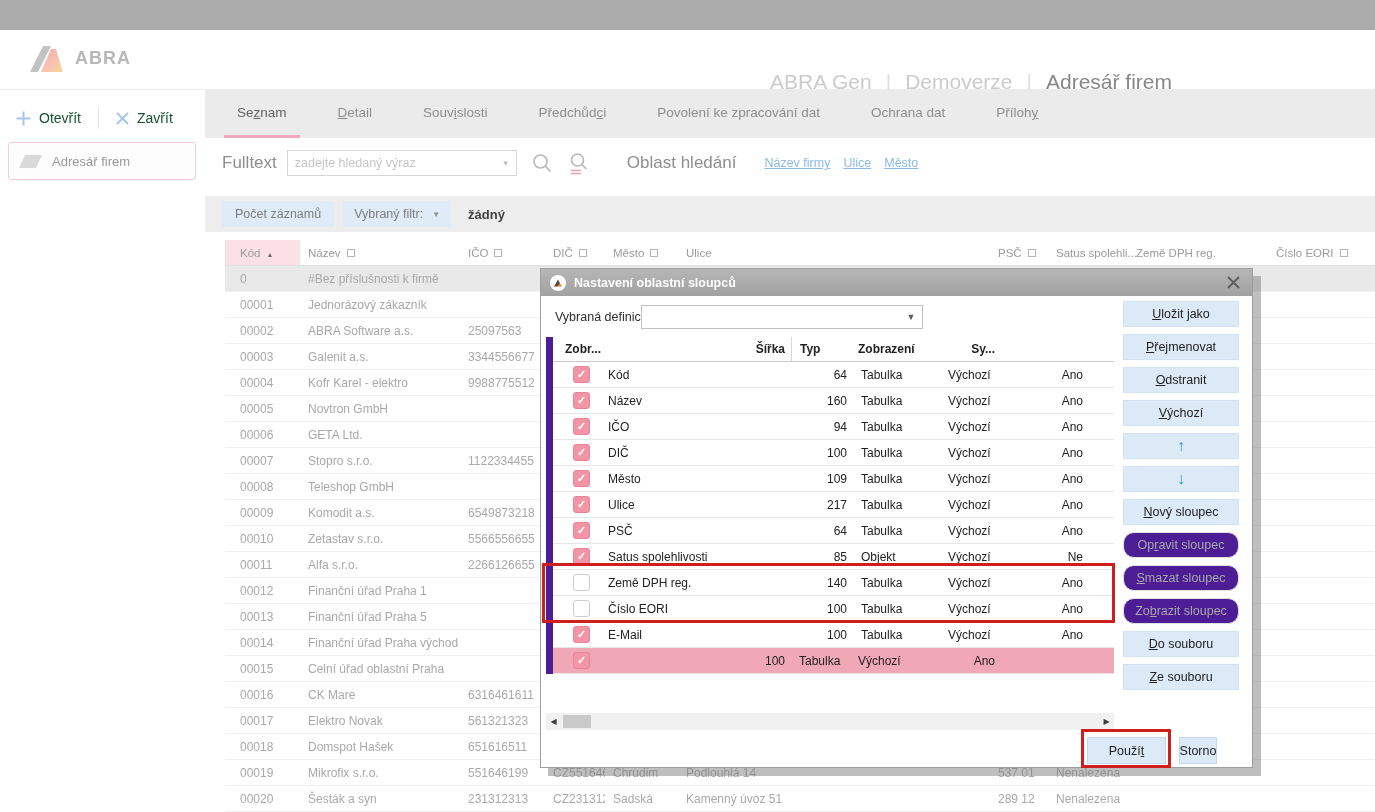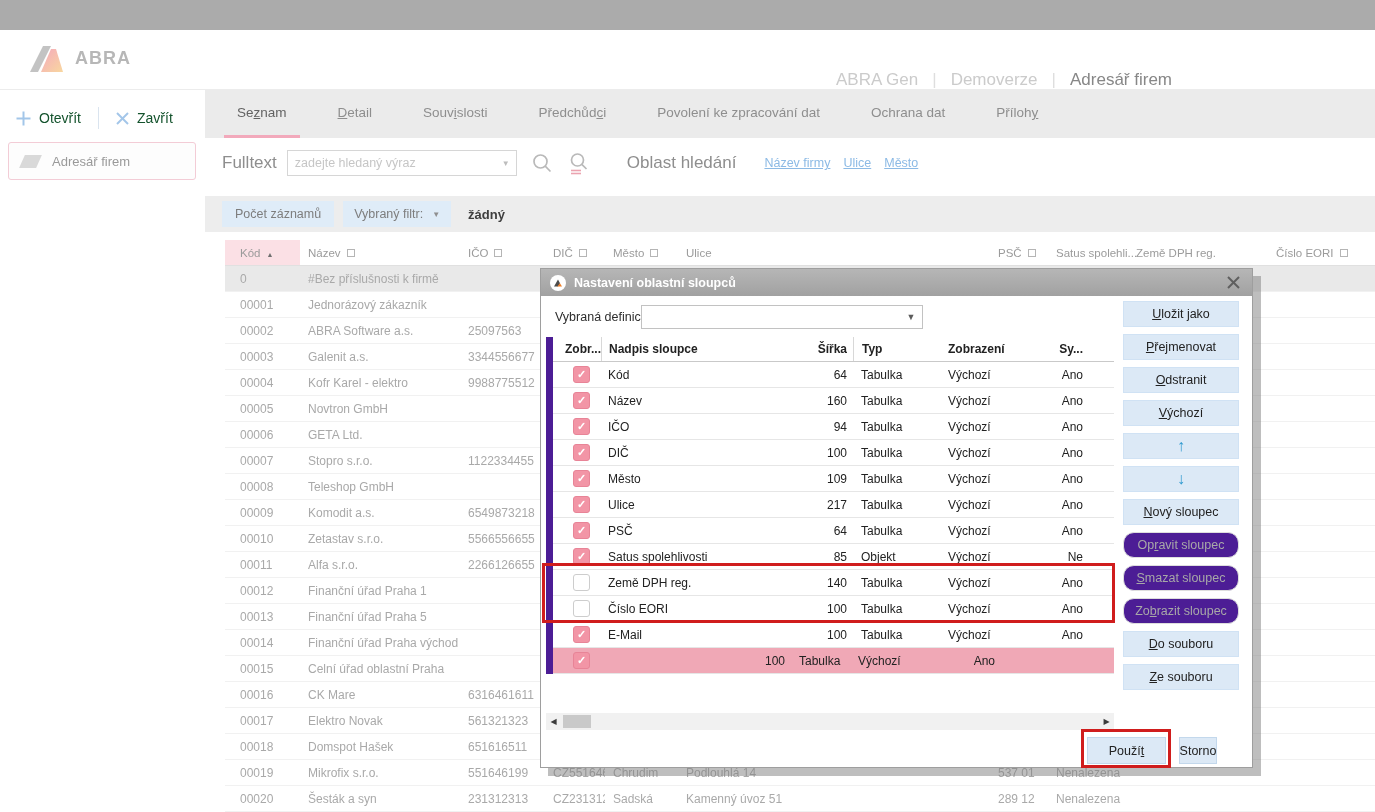--- a/index.html
+++ b/index.html
@@ -7,21 +7,21 @@
   body { font-family:"Liberation Sans", sans-serif; background:#fff; position:relative; overflow:hidden; }
   #canvas { position:absolute; left:0; top:0; width:1375px; height:812px; }
 
   
   .titlebar { position:absolute; left:0; top:0; width:1375px; height:30px; background:#ababab; }
 
   
   .app-header { position:absolute; left:0; top:30px; width:1375px; height:60px; background:#fff; border-bottom:1px solid #ececec; }
   .logo { position:absolute; left:30px; top:13px; display:flex; align-items:center; gap:9px; }
   .logo-text { font-size:18px; font-weight:bold; color:#b7b7b7; letter-spacing:1px; }
-  .breadcrumb { position:absolute; right:203px; top:40px; display:flex; align-items:flex-start; font-size:17px; color:#cbcbcb; white-space:nowrap; }
+  .breadcrumb { position:absolute; right:203px; top:40px; display:flex; align-items:flex-start; font-size:21px; color:#cbcbcb; white-space:nowrap; }
   .crumb + .crumb::before { content:"|"; color:#dedede; margin:0 14px; }
   .crumb.current { color:#878787; }
 
   
   .sidebar { position:absolute; left:0; top:90px; width:205px; height:722px; background:#fff; }
   .side-actions { display:flex; align-items:center; padding:17px 0 0 16px; }
   .side-btn { display:flex; align-items:center; gap:8px; color:#14532d; font-size:14px; cursor:default; }
   .v-div { width:1px; height:22px; background:#dae4ef; margin:0 17px; }
   .tree-item { position:absolute; left:8px; top:52px; width:188px; height:38px; border:1px solid #f3ccd6; border-radius:3px; background:#fdfdfd; display:flex; align-items:center; gap:13px; padding-left:13px; color:#9a9a9a; font-size:13px; }
   .par-icon { width:17px; height:13px; background:#d9d9d9; transform:skewX(-24deg); }
@@ -606,21 +606,20 @@
 
     <span class="def-label">Vybraná definice:</span>
     <div class="combo">
       <span class="combo-val"></span>
       <span class="combo-arrow"></span>
     </div>
 
     <div class="dgrid">
       <div class="dghead">
         <span class="dh dh-show">Zobr...</span>
-        <span class="dh dh-name">Nadpis sloupce</span>
         <span class="dh dh-w">Šířka</span>
         <span class="dh dh-t">Typ</span>
         <span class="dh dh-z">Zobrazení</span>
         <span class="dh dh-s">Sy...</span>
       </div>
 
         <div class="drow checked">
           <span class="dcb">
             <span class="cb"></span>
           </span>

